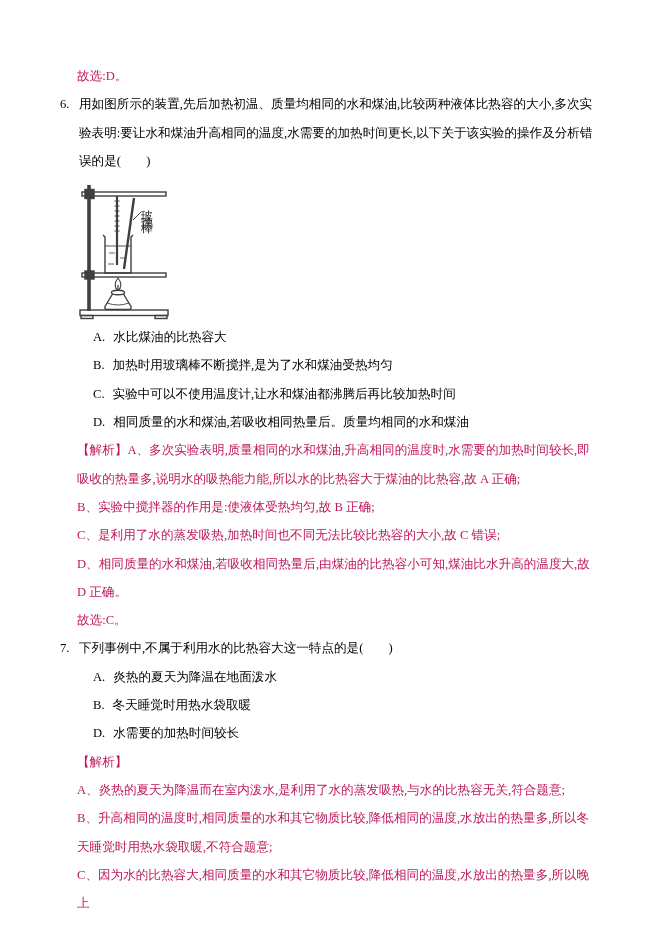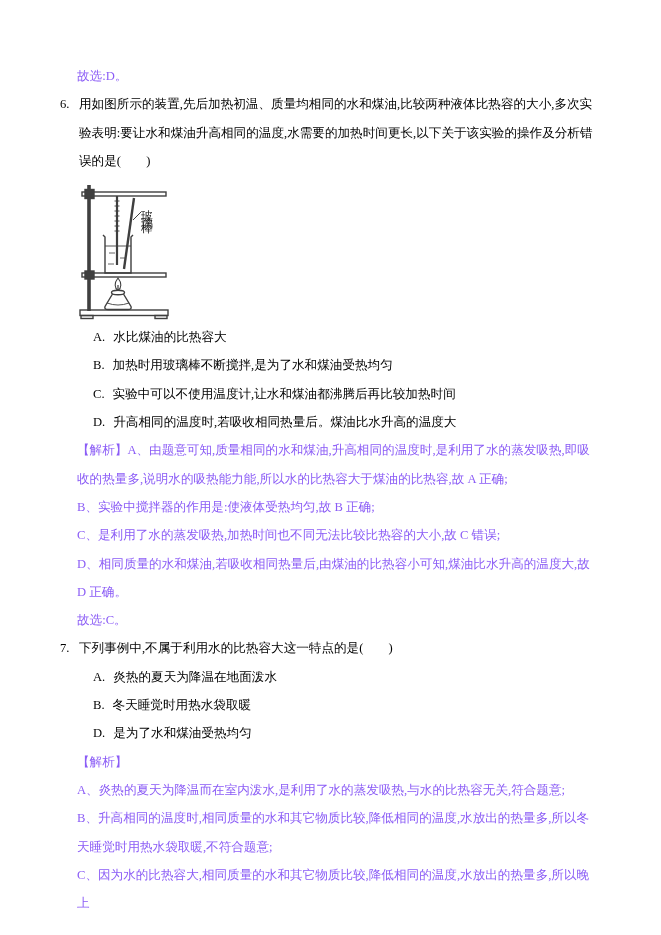--- a/index.html
+++ b/index.html
@@ -8,21 +8,21 @@
     font-family:"Liberation Serif","DejaVu Serif",serif;
     color:#000000;
   }
   .content{
     width:541px;
     margin:0 0 0 60px;
     padding-top:62px;
     font-size:12.6px;
   }
   p{margin:0;line-height:28.3px;}
-  .red{color:#8b5cf6;}
+  .red{color:#be185d;}
   .indent{margin-left:17px;}
   .q-stem{position:relative;padding-left:19px;}
   .qnum{position:absolute;left:0;top:0;}
   .option{margin-left:33px;}
   .opt-label{margin-right:8px;}
   .diagram-wrap{
     position:relative;
     margin:4px 0 2px 18px;
     width:100px;height:142px;
   }
@@ -90,35 +90,35 @@
           <path d="M34.5,115 L27,127.5 Q26,130.5 30,130.5 L50,130.5 Q54,130.5 53,127.5 L45.5,115"></path>
           <path d="M29,124 Q40,128 51,124" stroke-width="0.9"></path>
         </g>
       </svg>
       <div class="diagram-label">玻璃棒</div>
     </div>
 
     <p class="option"><span class="opt-label">A.</span><span>水比煤油的比热容大</span></p>
     <p class="option"><span class="opt-label">B.</span><span>加热时用玻璃棒不断搅拌,是为了水和煤油受热均匀</span></p>
     <p class="option"><span class="opt-label">C.</span><span>实验中可以不使用温度计,让水和煤油都沸腾后再比较加热时间</span></p>
-    <p class="option"><span class="opt-label">D.</span><span>升高相同的温度时,若吸收相同热量后。煤油比水升高的温度大</span></p>
+    <p class="option"><span class="opt-label">D.</span><span>相同质量的水和煤油,若吸收相同热量后。质量均相同的水和煤油</span></p>
 
-    <p class="red indent">【解析】A、由题意可知,质量相同的水和煤油,升高相同的温度时,是利用了水的蒸发吸热,即吸收的热量多,说明水的吸热能力能,所以水的比热容大于煤油的比热容,故 A 正确;</p>
+    <p class="red indent">【解析】A、多次实验表明,质量相同的水和煤油,升高相同的温度时,水需要的加热时间较长,即吸收的热量多,说明水的吸热能力能,所以水的比热容大于煤油的比热容,故 A 正确;</p>
     <p class="red indent">B、实验中搅拌器的作用是:使液体受热均匀,故 B 正确;</p>
     <p class="red indent">C、是利用了水的蒸发吸热,加热时间也不同无法比较比热容的大小,故 C 错误;</p>
     <p class="red indent">D、相同质量的水和煤油,若吸收相同热量后,由煤油的比热容小可知,煤油比水升高的温度大,故 D 正确。</p>
     <p class="red indent">故选:C。</p>
   </div>
 
   <div>
     <p class="q-stem"><span class="qnum">7.</span><span>下列事例中,不属于利用水的比热容大这一特点的是(　　)</span></p>
 
     <p class="option"><span class="opt-label">A.</span><span>炎热的夏天为降温在地面泼水</span></p>
     <p class="option"><span class="opt-label">B.</span><span>冬天睡觉时用热水袋取暖</span></p>
-    <p class="option"><span class="opt-label">D.</span><span>是为了水和煤油受热均匀</span></p>
+    <p class="option"><span class="opt-label">D.</span><span>水需要的加热时间较长</span></p>
 
     <p class="red indent">【解析】</p>
     <p class="red indent">A、炎热的夏天为降温而在室内泼水,是利用了水的蒸发吸热,与水的比热容无关,符合题意;</p>
     <p class="red indent">B、升高相同的温度时,相同质量的水和其它物质比较,降低相同的温度,水放出的热量多,所以冬天睡觉时用热水袋取暖,不符合题意;</p>
     <p class="red indent">C、因为水的比热容大,相同质量的水和其它物质比较,降低相同的温度,水放出的热量多,所以晚上</p>
   </div>
 
 </div>
 
 </body></html>

